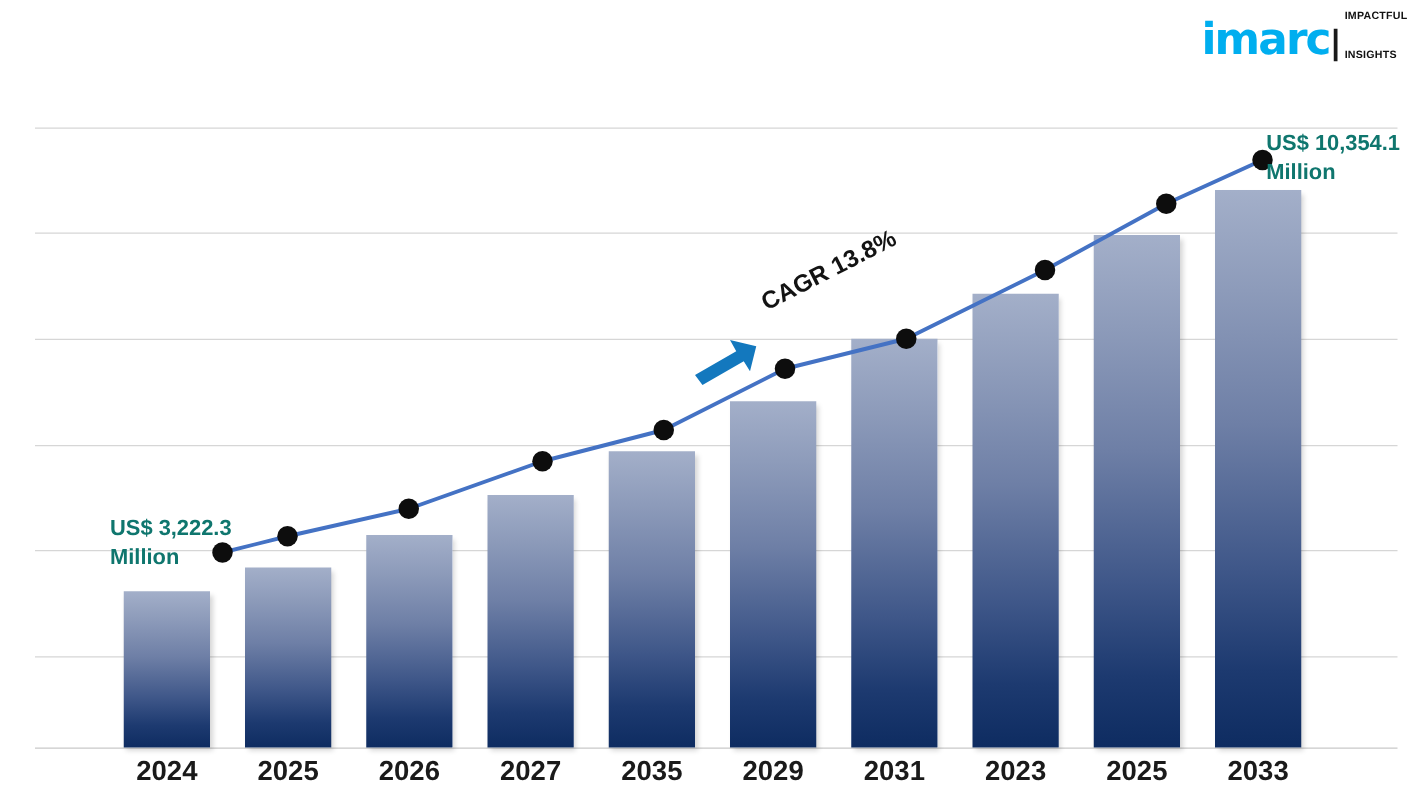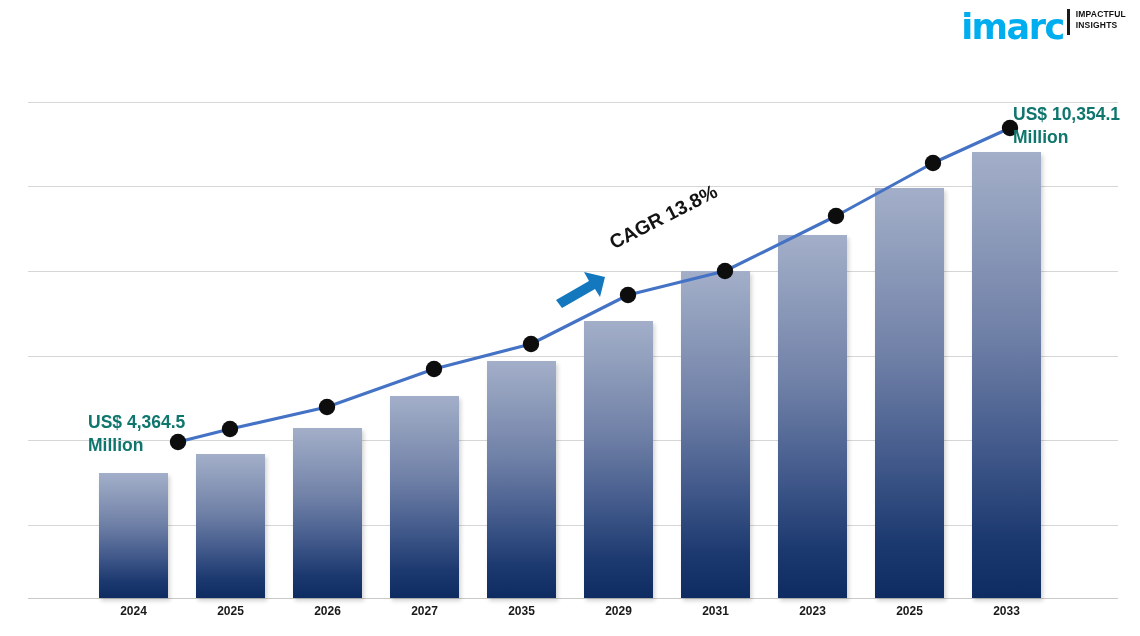--- a/index.html
+++ b/index.html
@@ -19,21 +19,21 @@
     background: #ffffff;
     overflow: hidden;
   }
 
   
   #brand {
     position: absolute;
     top: 8px;
     right: 14px;
     display: flex;
-    align-items: flex-start;
+    align-items: flex-end;
     height: 40px;
   }
   #brand-word {
     font-family: "DejaVu Sans", sans-serif;
     font-weight: 700;
     font-size: 35px;
     letter-spacing: -1.5px;
     line-height: 1;
     color: #00AEEF;
     position: relative;
@@ -53,20 +53,21 @@
     justify-content: center;
     font-family: "Liberation Sans", sans-serif;
     font-weight: 700;
     font-size: 8.5px;
     letter-spacing: 0.2px;
     line-height: 1.28;
     color: #111111;
     text-transform: uppercase;
     position: relative;
     top: 1px;
+    gap: 20px;
   }
 
   
   #chart-title {
     position: absolute;
     left: 62px;
     top: 53px;
     font-family: "Liberation Sans", sans-serif;
     font-weight: 700;
     font-size: 26.5px;
@@ -144,21 +145,21 @@
   }
 
   
   .xlabel {
     position: absolute;
     top: 604px;
     width: 69px;
     text-align: center;
     font-family: "Liberation Sans", sans-serif;
     font-weight: 700;
-    font-size: 12px;
+    font-size: 22px;
     color: #1a1a1a;
   }
 </style>
 </head>
 <body>
 
 <div id="page">
 
   <div id="brand">
     <div id="brand-word">imarc</div>
@@ -202,21 +203,21 @@
       <circle cx="725" cy="271" r="8.2" fill="#0d0d0d"></circle>
       <circle cx="836" cy="216" r="8.2" fill="#0d0d0d"></circle>
       <circle cx="933" cy="163" r="8.2" fill="#0d0d0d"></circle>
       <circle cx="1010" cy="128" r="8.2" fill="#0d0d0d"></circle>
 
       <g>
         <path d="M 556,300 L 589,281 L 584,272 L 605,277 L 600,297 L 595,289 L 562,308 Z" fill="#1378BE"></path>
       </g>
     </svg>
 
-    <div class="value-callout" id="callout-start">US$ 4,364.5
+    <div class="value-callout" id="callout-start">US$ 3,222.3
 Million</div>
     <div class="value-callout" id="callout-end">US$ 10,354.1
 Million</div>
     <div id="cagr-label">CAGR 13.8%</div>
 
     <div class="xlabel" style="left:99px">2024</div>
     <div class="xlabel" style="left:196px">2025</div>
     <div class="xlabel" style="left:293px">2026</div>
     <div class="xlabel" style="left:390px">2027</div>
     <div class="xlabel" style="left:487px">2035</div>

